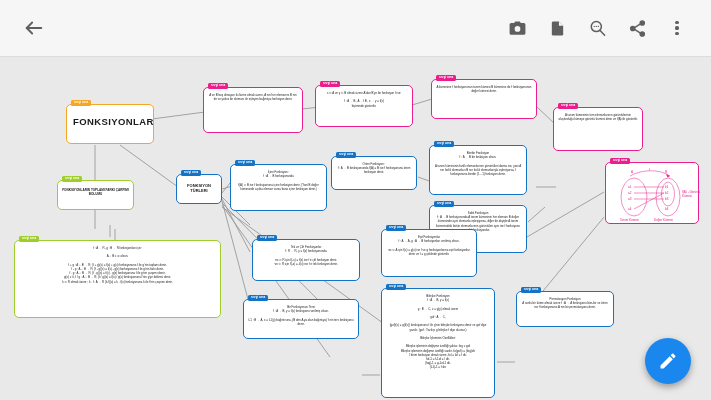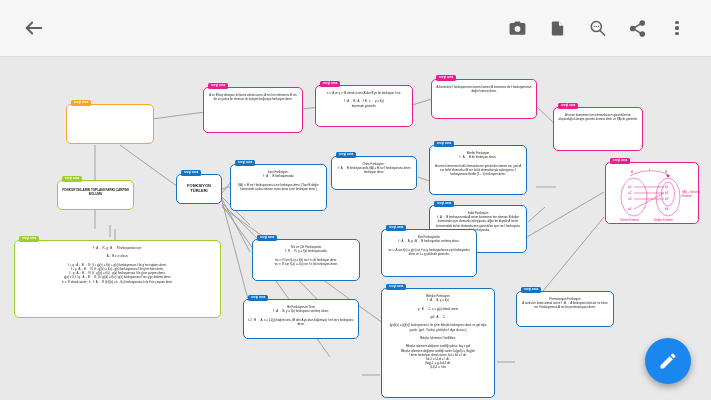--- a/index.html
+++ b/index.html
@@ -169,20 +169,21 @@
         <path d="M534,245 L604,160"></path>
         <path d="M497,305 L515,305"></path>
         <path d="M362,318 L380,318"></path>
         <path d="M110,168 L110,180"></path>
         <path d="M115,172 L115,186"></path>
       </g>
     </svg>
 
     <div class="node c-orange root" style="left:66px; top:47px; width:88px; height:40px;">
       <span class="tag">sevgi cana</span>
+      <div class="body">FONKSIYONLAR</div>
     </div>
 
     <div class="node c-pink" style="left:203px; top:30px; width:100px; height:46px;">
       <span class="tag">sevgi cana</span>
       <div class="body">A ve B boş olmayan iki küme olmak üzere, A nın her elemanını B nin bir ve yalnız bir elemanı ile eşleyen bağıntıya fonksiyon denir.</div>
     </div>
 
     <div class="node c-pink" style="left:315px; top:28px; width:98px; height:42px;">
       <span class="tag">sevgi cana</span>
       <div class="body">x ∈ A ve y ∈ B olmak üzere A'dan B'ye bir fonksiyon f ise:

